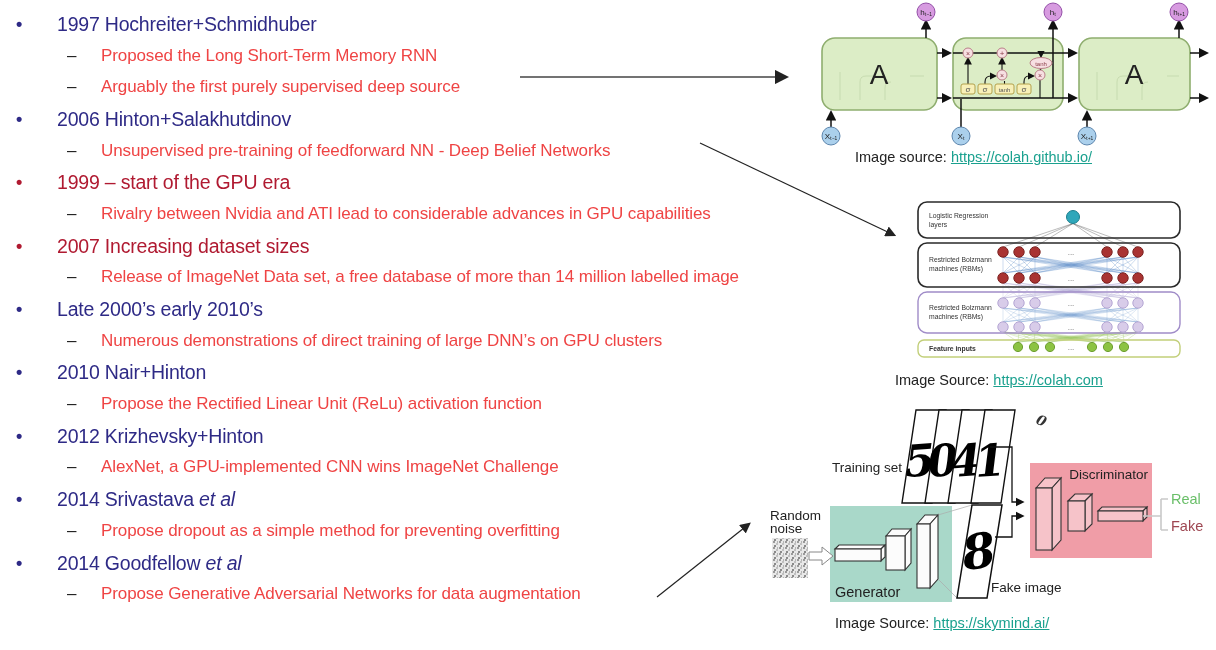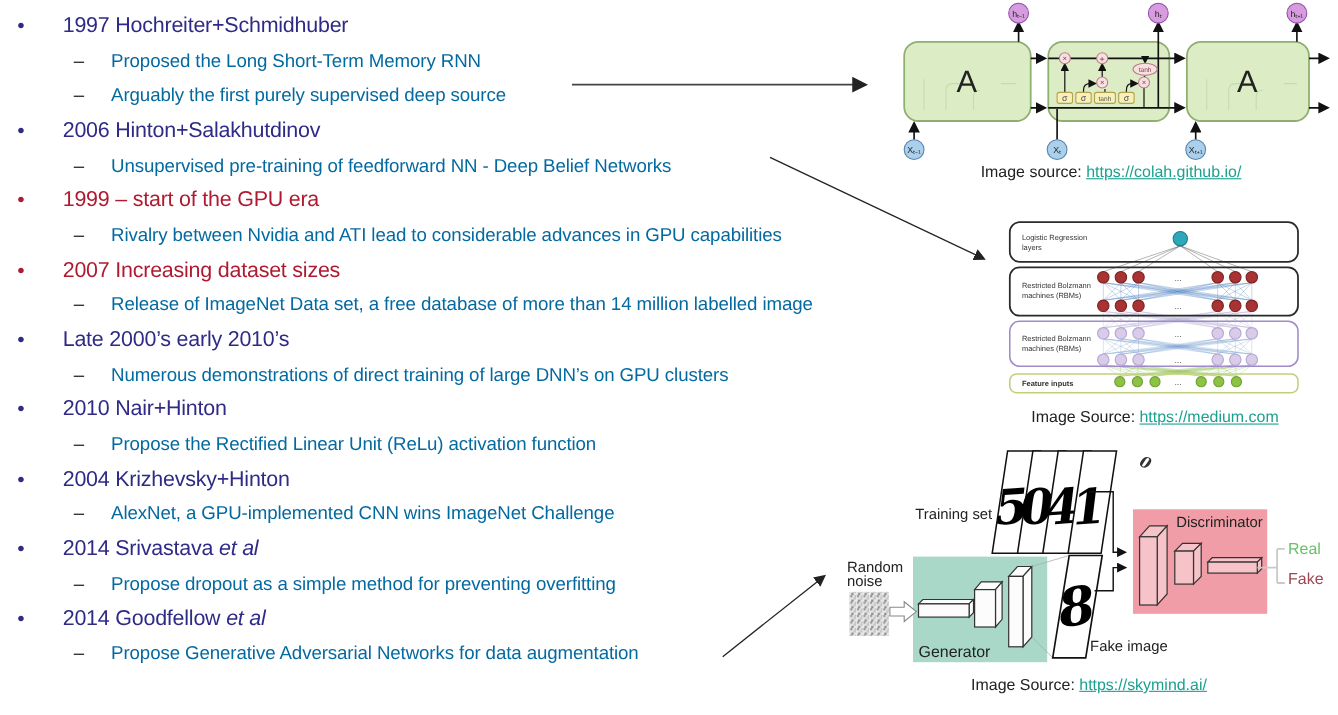--- a/index.html
+++ b/index.html
@@ -5,27 +5,27 @@
   html,body{margin:0;padding:0;}
   body{width:1216px;height:650px;background:#ffffff;position:relative;overflow:hidden;
        font-family:"Liberation Sans",sans-serif;color:#111;}
   
   .timeline{position:absolute;left:0;top:8px;width:760px;}
   .row{height:31.7px;position:relative;white-space:nowrap;}
   .marker,.text{position:absolute;top:50%;transform:translateY(-50%);}
   .row.h .marker{left:16px;font-size:18px;font-weight:bold;}
   .row.h .text{left:57px;font-size:19.5px;font-weight:normal;letter-spacing:-0.2px;}
   .row.s .marker{left:67px;font-size:17px;color:#1a1a1a;}
-  .row.s .text{left:101px;font-size:17px;color:#0369a1;letter-spacing:-0.1px;}
+  .row.s .text{left:101px;font-size:17px;color:#ef4444;letter-spacing:-0.1px;}
   .blue{color:#2e2a86;}
   .red{color:#b01a31;}
   .it{font-style:italic;text-align:center;}
   
   .fig{position:absolute;}
-  .caption{position:absolute;font-size:14.5px;color:#222;text-align:center;width:310px;}
+  .caption{position:absolute;font-size:14.5px;color:#222;text-align:left;width:310px;}
   .caption a{color:#1aa18f;text-decoration:underline;cursor:pointer;}
   .pageno{position:absolute;left:1118px;top:656px;font-size:17px;color:#0c4a6e;}
   svg text{font-family:"Liberation Sans",sans-serif;}
   .digit{font-family:"DejaVu Serif",serif;font-style:italic;font-weight:bold;}
 </style>
 </head>
 <body>
 
 <div class="timeline">
   <div class="row h">
@@ -75,21 +75,21 @@
   <div class="row h">
       <span class="marker blue">•</span>
       <span class="text blue"><span>2010 Nair+Hinton</span><span class="it"></span></span>
     </div>
   <div class="row s">
       <span class="marker">–</span>
       <span class="text">Propose the Rectified Linear Unit (ReLu) activation function</span>
     </div>
   <div class="row h">
       <span class="marker blue">•</span>
-      <span class="text blue"><span>2004 Krizhevsky+Hinton</span><span class="it"></span></span>
+      <span class="text blue"><span>2012 Krizhevsky+Hinton</span><span class="it"></span></span>
     </div>
   <div class="row s">
       <span class="marker">–</span>
       <span class="text">AlexNet, a GPU-implemented CNN wins ImageNet Challenge</span>
     </div>
   <div class="row h">
       <span class="marker blue">•</span>
       <span class="text blue"><span>2014 Srivastava </span><span class="it">et al</span></span>
     </div>
   <div class="row s">
@@ -410,21 +410,21 @@
     </g>
   <g fill="#666" font-size="8" text-anchor="middle">
     <text x="166" y="65">...</text>
     <text x="166" y="91">...</text>
     <text x="166" y="116">...</text>
     <text x="166" y="140">...</text>
     <text x="166" y="160">...</text>
   </g>
 </svg>
 <div class="caption" style="left:895px;top:372px;">
-  <span>Image Source: </span><a>https://medium.com</a>
+  <span>Image Source: </span><a>https://colah.com</a>
 </div>
 
 <svg class="fig" style="left:755px;top:403px;" width="461" height="207" viewBox="0 0 461 207">
   <defs>
     <marker id="ah2" markerWidth="7" markerHeight="7" refX="5" refY="3.5" orient="auto">
       <path d="M0,0 L7,3.5 L0,7 Z" fill="#111"></path>
     </marker>
     <pattern id="noisePat" width="6" height="6" patternUnits="userSpaceOnUse">
       <rect width="6" height="6" fill="#e8e8e8"></rect>
       <rect x="0" y="0" width="2" height="2" fill="#9a9a9a"></rect>

